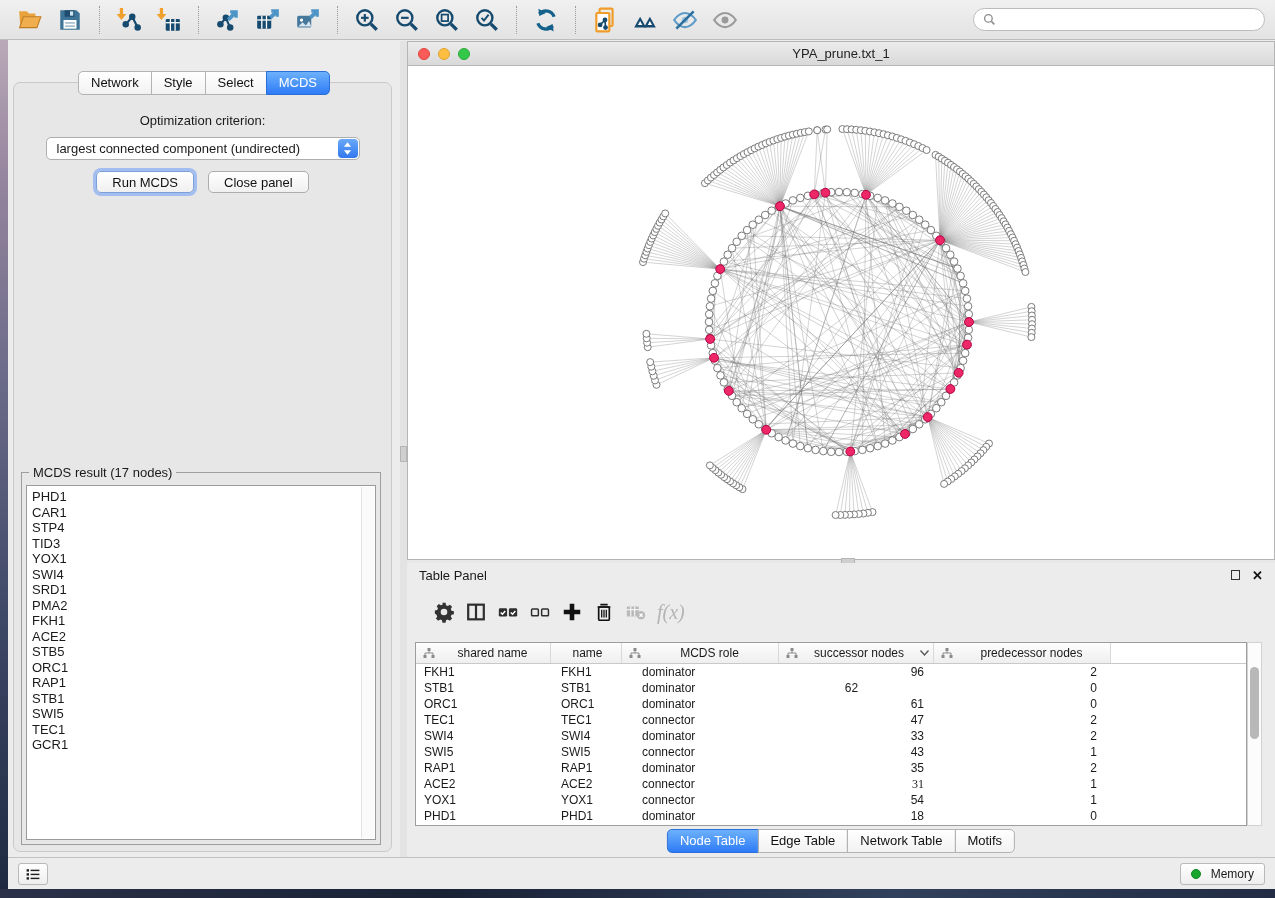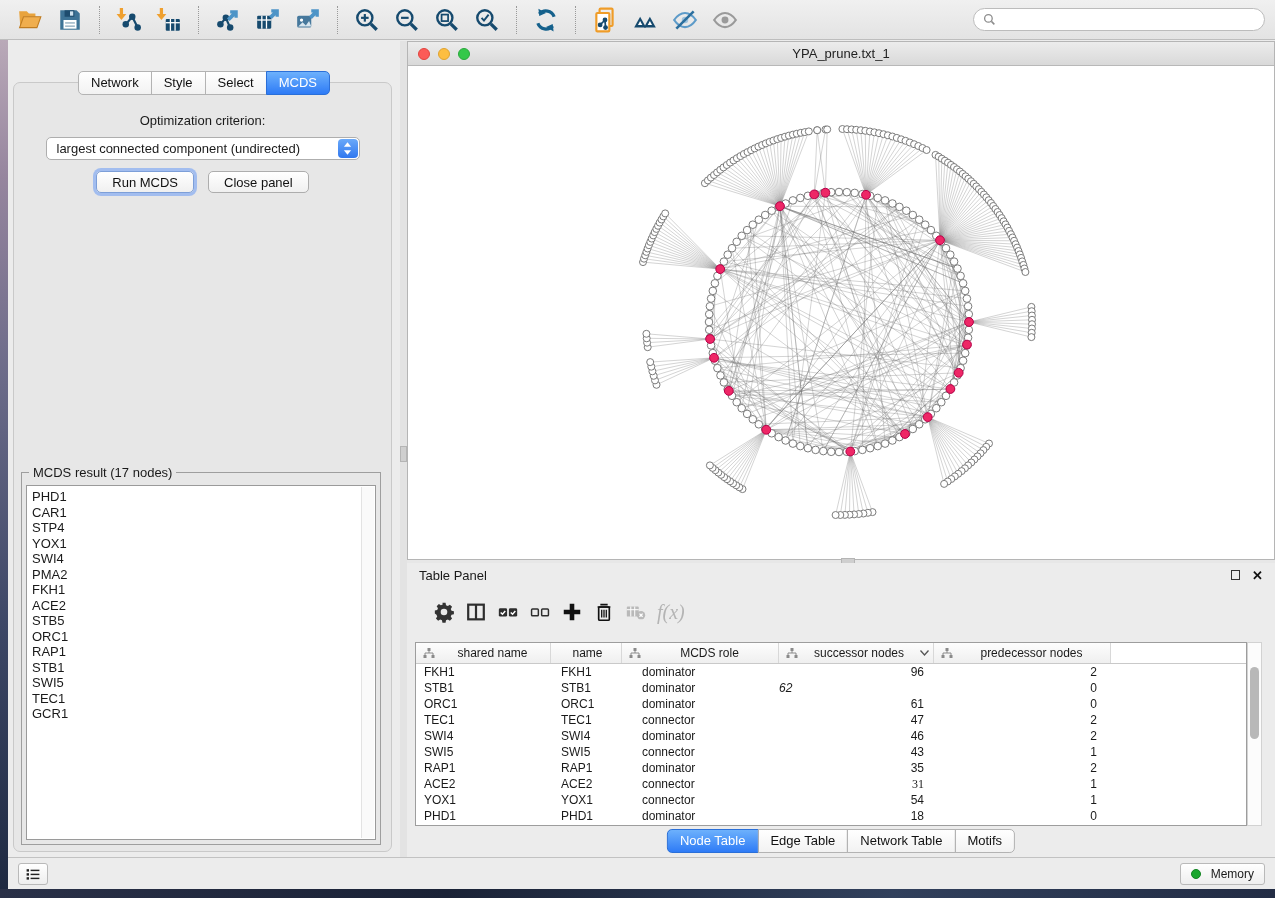--- a/index.html
+++ b/index.html
@@ -304,22 +304,24 @@
         <button class="mac-btn focused">Run MCDS</button>
         <button class="mac-btn">Close panel</button>
       </div>
       <fieldset class="result-fieldset">
         <legend>MCDS result (17 nodes)</legend>
         <div class="result-list" id="result-list">
           <div class="result-track"></div>
         <div>PHD1</div>
             <div>CAR1</div>
             <div>STP4</div>
+            <div>TID3</div>
             <div>YOX1</div>
             <div>SWI4</div>
+            <div>SRD1</div>
             <div>PMA2</div>
             <div>FKH1</div>
             <div>ACE2</div>
             <div>STB5</div>
             <div>ORC1</div>
             <div>RAP1</div>
             <div>STB1</div>
             <div>SWI5</div>
             <div>TEC1</div>
             <div>GCR1</div>
@@ -1154,42 +1156,42 @@
             <div class="td-cell" style="width: 135px; text-align: left; padding-left: 8px;">FKH1</div>
             <div class="td-cell" style="width: 71px; text-align: left; padding-left: 10px;">FKH1</div>
             <div class="td-cell" style="width: 157px; text-align: left; padding-left: 20px;">dominator</div>
             <div class="td-cell" style="width: 155px; text-align: right; padding-right: 10px;">96</div>
             <div class="td-cell" style="width: 177px; text-align: right; padding-right: 14px;">2</div>
           </div>
           <div class="tbl-row">
             <div class="td-cell" style="width: 135px; text-align: left; padding-left: 8px;">STB1</div>
             <div class="td-cell" style="width: 71px; text-align: left; padding-left: 10px;">STB1</div>
             <div class="td-cell" style="width: 157px; text-align: left; padding-left: 20px;">dominator</div>
-            <div class="td-cell" style="width: 155px; text-align: left; padding-right: 10px; font-style: italic;">62</div>
+            <div class="td-cell" style="width: 155px; text-align: center; padding-right: 10px;">62</div>
             <div class="td-cell" style="width: 177px; text-align: right; padding-right: 14px;">0</div>
           </div>
           <div class="tbl-row">
             <div class="td-cell" style="width: 135px; text-align: left; padding-left: 8px;">ORC1</div>
             <div class="td-cell" style="width: 71px; text-align: left; padding-left: 10px;">ORC1</div>
             <div class="td-cell" style="width: 157px; text-align: left; padding-left: 20px;">dominator</div>
             <div class="td-cell" style="width: 155px; text-align: right; padding-right: 10px;">61</div>
             <div class="td-cell" style="width: 177px; text-align: right; padding-right: 14px;">0</div>
           </div>
           <div class="tbl-row">
             <div class="td-cell" style="width: 135px; text-align: left; padding-left: 8px;">TEC1</div>
             <div class="td-cell" style="width: 71px; text-align: left; padding-left: 10px;">TEC1</div>
             <div class="td-cell" style="width: 157px; text-align: left; padding-left: 20px;">connector</div>
             <div class="td-cell" style="width: 155px; text-align: right; padding-right: 10px;">47</div>
             <div class="td-cell" style="width: 177px; text-align: right; padding-right: 14px;">2</div>
           </div>
           <div class="tbl-row">
             <div class="td-cell" style="width: 135px; text-align: left; padding-left: 8px;">SWI4</div>
             <div class="td-cell" style="width: 71px; text-align: left; padding-left: 10px;">SWI4</div>
             <div class="td-cell" style="width: 157px; text-align: left; padding-left: 20px;">dominator</div>
-            <div class="td-cell" style="width: 155px; text-align: right; padding-right: 10px;">46</div>
+            <div class="td-cell" style="width: 155px; text-align: right; padding-right: 10px;">33</div>
             <div class="td-cell" style="width: 177px; text-align: right; padding-right: 14px;">2</div>
           </div>
           <div class="tbl-row">
             <div class="td-cell" style="width: 135px; text-align: left; padding-left: 8px;">SWI5</div>
             <div class="td-cell" style="width: 71px; text-align: left; padding-left: 10px;">SWI5</div>
             <div class="td-cell" style="width: 157px; text-align: left; padding-left: 20px;">connector</div>
             <div class="td-cell" style="width: 155px; text-align: right; padding-right: 10px;">43</div>
             <div class="td-cell" style="width: 177px; text-align: right; padding-right: 14px;">1</div>
           </div>
           <div class="tbl-row">

